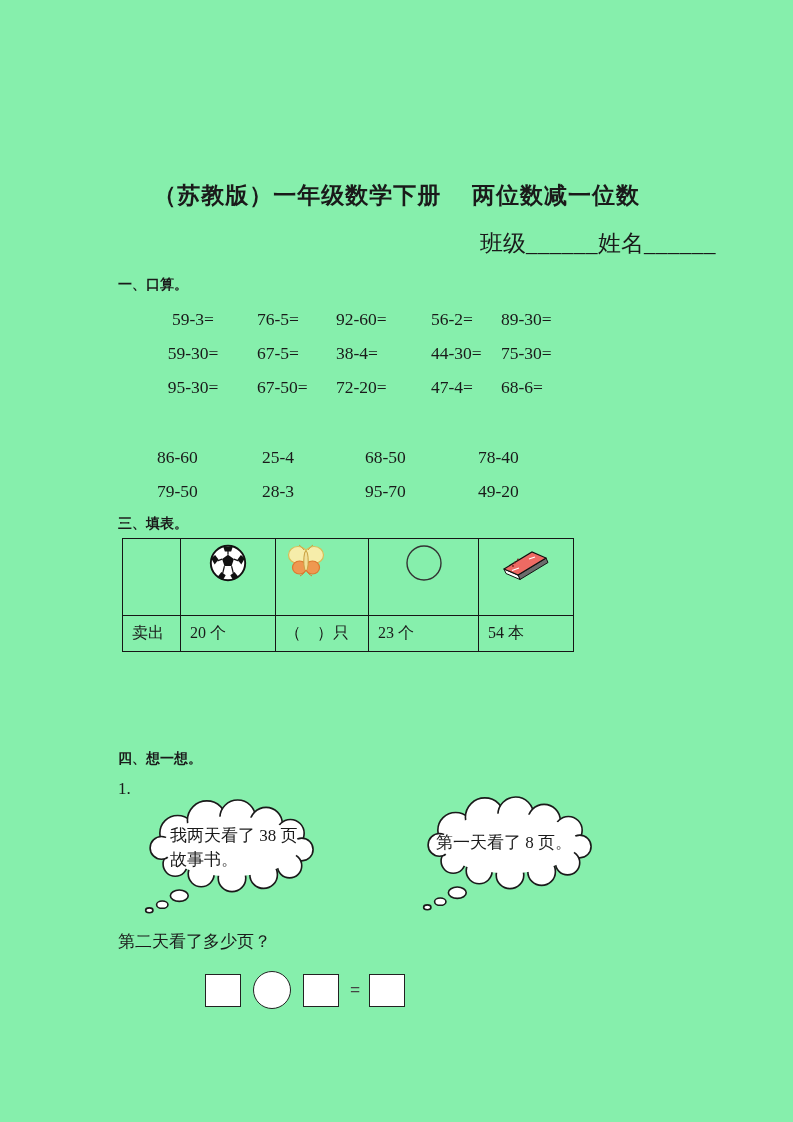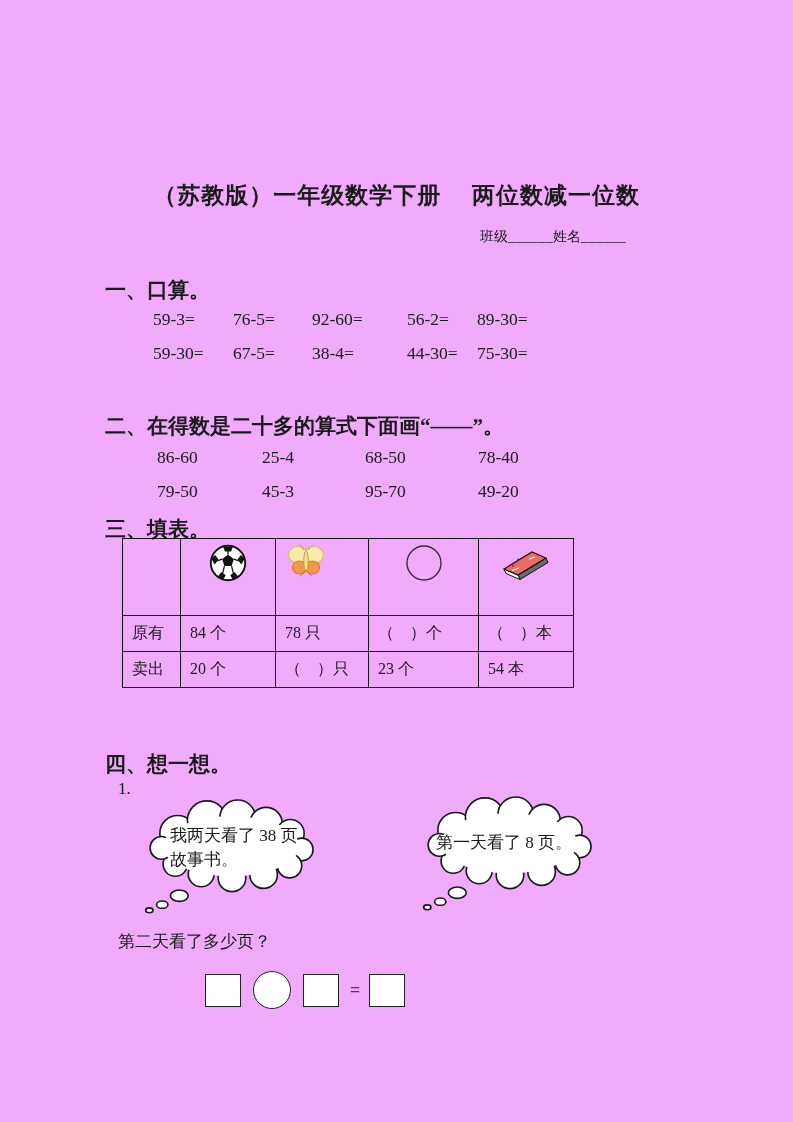--- a/index.html
+++ b/index.html
@@ -1,32 +1,32 @@
 <!DOCTYPE html>
 <html><head>
 <meta charset="utf-8">
 <style>
   * { margin:0; padding:0; box-sizing:border-box; }
   html,body { background:#ffffff; }
   .page {
-    position:relative; width:793px; height:1122px; background:#f0abfc;
+    position:relative; width:793px; height:1122px; background:#86efac;
     font-family:"Liberation Serif","DejaVu Serif",serif; color:#1a1a1a;
     overflow:hidden;
   }
   .abs { position:absolute; }
   .title {
     top:180px; left:0; width:100%; text-align:center;
     font-size:23px; font-weight:bold; letter-spacing:1px;
   }
-  .roster { top:228px; left:480px; font-size:14px; }
+  .roster { top:228px; left:480px; font-size:23px; }
   .roster .blank { letter-spacing:0.5px; }
-  .sec-heading { left:105px; font-size:21px; font-weight:bold; }
+  .sec-heading { left:118px; font-size:14px; font-weight:bold; }
   .eq-row { left:153px; font-size:17.5px; white-space:nowrap; }
   .eq-row .eq { display:inline-block; }
-  .s1 .eq:nth-child(1){ width:80px; } .s1 .eq:nth-child(2){ width:79px; }
+  .s1 .eq:nth-child(1){ width:80px;text-align:center; } .s1 .eq:nth-child(2){ width:79px;margin-left:24px; }
   .s1 .eq:nth-child(3){ width:95px; } .s1 .eq:nth-child(4){ width:70px; }
   .s2 { left:157px; }
   .s2 .eq:nth-child(1){ width:105px; } .s2 .eq:nth-child(2){ width:103px; }
   .s2 .eq:nth-child(3){ width:113px; }
   table.fill { position:absolute; top:538px; left:122px; border-collapse:collapse; table-layout:fixed; }
   table.fill td { border:1.6px solid #161616; font-size:16px; vertical-align:middle; padding-left:9px; }
   table.fill tr.icon-row td { height:77px; vertical-align:top; padding-top:5px; text-align:center; padding-left:0; }
   table.fill tr.icon-row td.cell-butterfly { text-align:left; padding-left:10px; }
   table.fill tr.data-row td { height:36px; }
   .c0{width:58px;} .c1{width:95px;} .c2{width:93px;} .c3{width:110px;} .c4{width:95px;}
@@ -76,27 +76,29 @@
 
   <div class="abs roster"><span>班级</span><span class="blank">______</span><span>姓名</span><span class="blank">______</span></div>
 
   <div class="abs sec-heading" style="top:276px">一、口算。</div>
   <div class="abs eq-row s1" style="top:309px">
     <span class="eq">59-3=</span><span class="eq">76-5=</span><span class="eq">92-60=</span><span class="eq">56-2=</span><span class="eq">89-30=</span>
   </div>
   <div class="abs eq-row s1" style="top:343px">
     <span class="eq">59-30=</span><span class="eq">67-5=</span><span class="eq">38-4=</span><span class="eq">44-30=</span><span class="eq">75-30=</span>
   </div>
+  <div class="abs eq-row s1" style="top:377px">
+    <span class="eq">95-30=</span><span class="eq">67-50=</span><span class="eq">72-20=</span><span class="eq">47-4=</span><span class="eq">68-6=</span>
+  </div>
 
-  <div class="abs sec-heading" style="top:412px">二、在得数是二十多的算式下面画“——”。</div>
   <div class="abs eq-row s2" style="top:447px">
     <span class="eq">86-60</span><span class="eq">25-4</span><span class="eq">68-50</span><span class="eq">78-40</span>
   </div>
   <div class="abs eq-row s2" style="top:481px">
-    <span class="eq">79-50</span><span class="eq">45-3</span><span class="eq">95-70</span><span class="eq">49-20</span>
+    <span class="eq">79-50</span><span class="eq">28-3</span><span class="eq">95-70</span><span class="eq">49-20</span>
   </div>
 
   <div class="abs sec-heading" style="top:515px">三、填表。</div>
   <table class="fill">
     <tbody>
         <tr class="icon-row">
       <td class="c0"></td>
       <td class="c1">
         <svg width="38" height="38" viewBox="0 0 36 36">
           <circle cx="18" cy="18" r="16.3" fill="#fff" stroke="#111" stroke-width="1.8"></circle>
@@ -142,27 +144,20 @@
           </g>
           <g fill="#7a2020">
             <circle cx="14" cy="22" r="0.9"></circle>
                 <circle cx="16" cy="18.5" r="0.9"></circle>
                 <circle cx="19" cy="15.5" r="0.9"></circle>
           </g>
         </svg>
       </td>
     </tr>
     <tr class="data-row">
-      <td class="c0">原有</td>
-      <td class="c1">84 个</td>
-      <td class="c2">78 只</td>
-      <td class="c3">（　）个</td>
-      <td class="c4">（　）本</td>
-    </tr>
-    <tr class="data-row">
       <td class="c0">卖出</td>
       <td class="c1">20 个</td>
       <td class="c2">（　）只</td>
       <td class="c3">23 个</td>
       <td class="c4">54 本</td>
     </tr>
   </tbody>
     </table>
 
   <div class="abs sec-heading" style="top:750px">四、想一想。</div>

